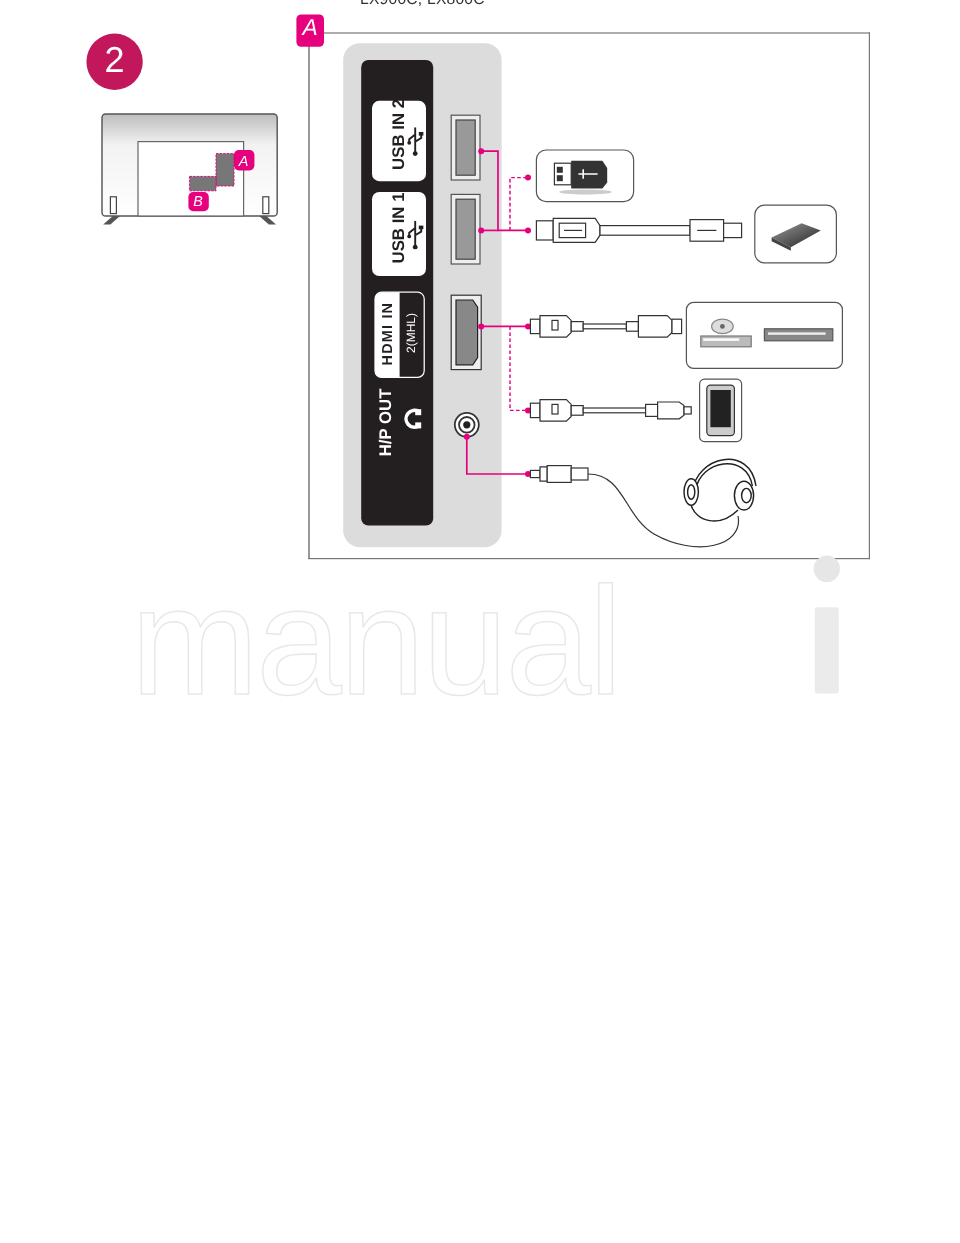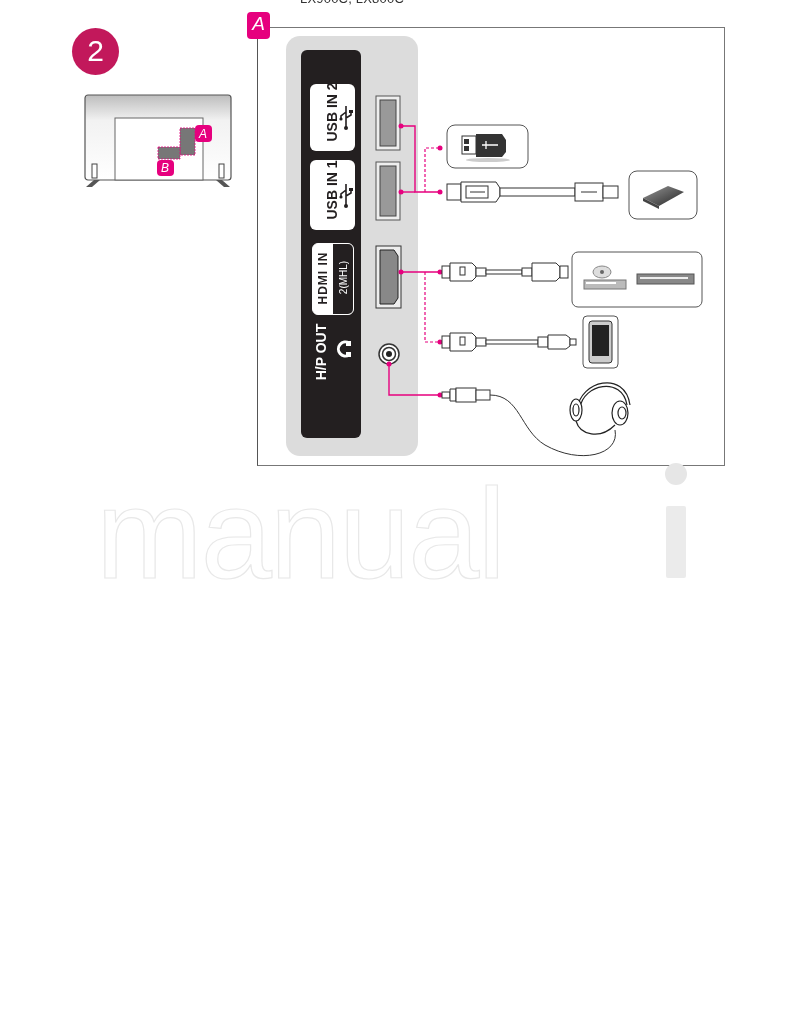--- a/index.html
+++ b/index.html
@@ -12,21 +12,21 @@
   .tv-thumb { left: 82px; top: 92px; width: 152px; height: 98px; }
   .frame { left: 257px; top: 27px; width: 468px; height: 439px; border: 1px solid #777;
            border-left: 1px solid #555; box-sizing: border-box; }
   .label-a { left: 247px; top: 12px; width: 23px; height: 27px; background: #e6007e; color: #fff;
              border-radius: 4px; font-size: 19px; font-style: italic; text-align: center; line-height: 24px; }
   .panel-grey { left: 286px; top: 36px; width: 132px; height: 420px; background: #dcdcdc; border-radius: 14px; }
   .panel-black { left: 301px; top: 50px; width: 60px; height: 388px; background: #231f20; border-radius: 6px; }
   .port-box { background: #fff; border-radius: 6px; position: absolute; }
   .vlabel { position: absolute; transform: rotate(-90deg); transform-origin: center center; white-space: nowrap;
             font-weight: bold; color: #231f20; text-align: center; }
-  .watermark { left: 96px; top: 456px; width: 600px; height: 130px; }
+  .watermark { left: 109px; top: 456px; width: 600px; height: 130px; }
   svg text { font-family: "Liberation Sans", sans-serif; }
 </style>
 </head>
 <body>
 
 <div class="abs model-header">LX900C, LX800C</div>
 
 <div class="abs step-badge">2</div>
 
 <div class="abs tv-thumb">

